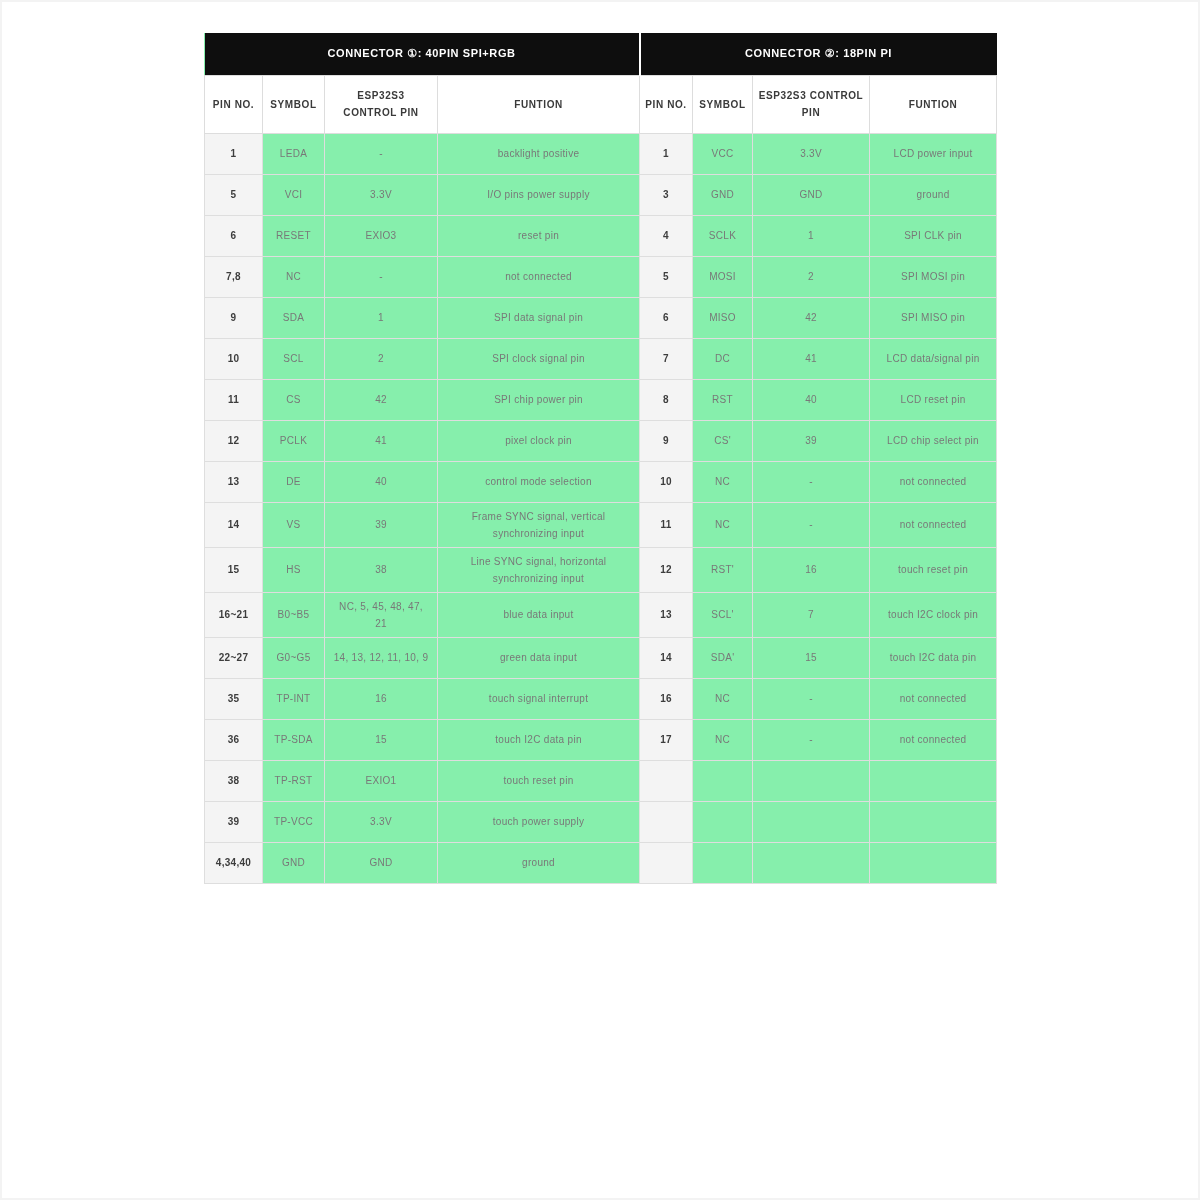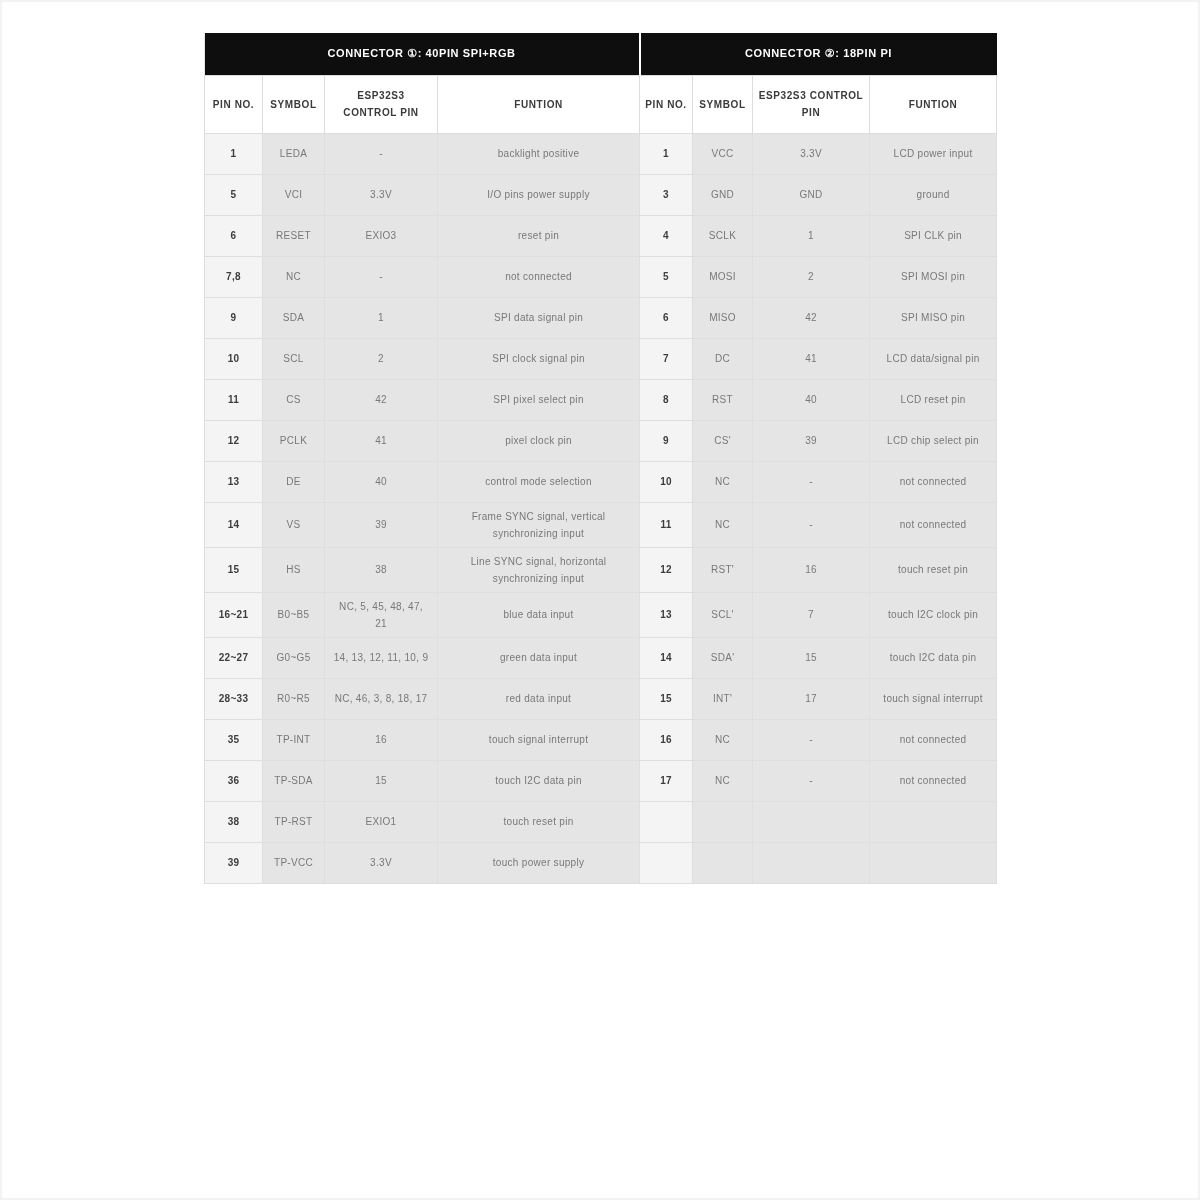--- a/index.html
+++ b/index.html
@@ -13,21 +13,21 @@
   .table-wrap {
     position: absolute;
     left: 204px; top: 33px;
     width: 792px;
   }
 
   table#pinout {
     border-collapse: collapse;
     table-layout: fixed;
     width: 792px;
-    background: #e5e5e5;
+    background: #86efac;
   }
 
   
   tr.band th {
     background: #0e0e0e;
     color: #ffffff;
     height: 42px;
     font-size: 11px;
     font-weight: bold;
     letter-spacing: 0.6px;
@@ -161,21 +161,21 @@
           <td>SPI clock signal pin</td>
           <td class="pin">7</td>
           <td>DC</td>
           <td>41</td>
           <td>LCD data/signal pin</td>
         </tr>
         <tr>
           <td class="pin">11</td>
           <td>CS</td>
           <td>42</td>
-          <td>SPI pixel select pin</td>
+          <td>SPI chip power pin</td>
           <td class="pin">8</td>
           <td>RST</td>
           <td>40</td>
           <td>LCD reset pin</td>
         </tr>
         <tr>
           <td class="pin">12</td>
           <td>PCLK</td>
           <td>41</td>
           <td>pixel clock pin</td>
@@ -228,30 +228,20 @@
           <td class="pin">22~27</td>
           <td>G0~G5</td>
           <td>14, 13, 12, 11, 10, 9</td>
           <td>green data input</td>
           <td class="pin">14</td>
           <td>SDA'</td>
           <td>15</td>
           <td>touch I2C data pin</td>
         </tr>
         <tr>
-          <td class="pin">28~33</td>
-          <td>R0~R5</td>
-          <td>NC, 46, 3, 8, 18, 17</td>
-          <td>red data input</td>
-          <td class="pin">15</td>
-          <td>INT'</td>
-          <td>17</td>
-          <td>touch signal interrupt</td>
-        </tr>
-        <tr>
           <td class="pin">35</td>
           <td>TP-INT</td>
           <td>16</td>
           <td>touch signal interrupt</td>
           <td class="pin">16</td>
           <td>NC</td>
           <td>-</td>
           <td>not connected</td>
         </tr>
         <tr>
@@ -277,15 +267,25 @@
         <tr>
           <td class="pin">39</td>
           <td>TP-VCC</td>
           <td>3.3V</td>
           <td>touch power supply</td>
           <td class="pin"></td>
           <td></td>
           <td></td>
           <td></td>
         </tr>
+        <tr>
+          <td class="pin">4,34,40</td>
+          <td>GND</td>
+          <td>GND</td>
+          <td>ground</td>
+          <td class="pin"></td>
+          <td></td>
+          <td></td>
+          <td></td>
+        </tr>
       </tbody>
   </table>
 </div>
 
 </body></html>

